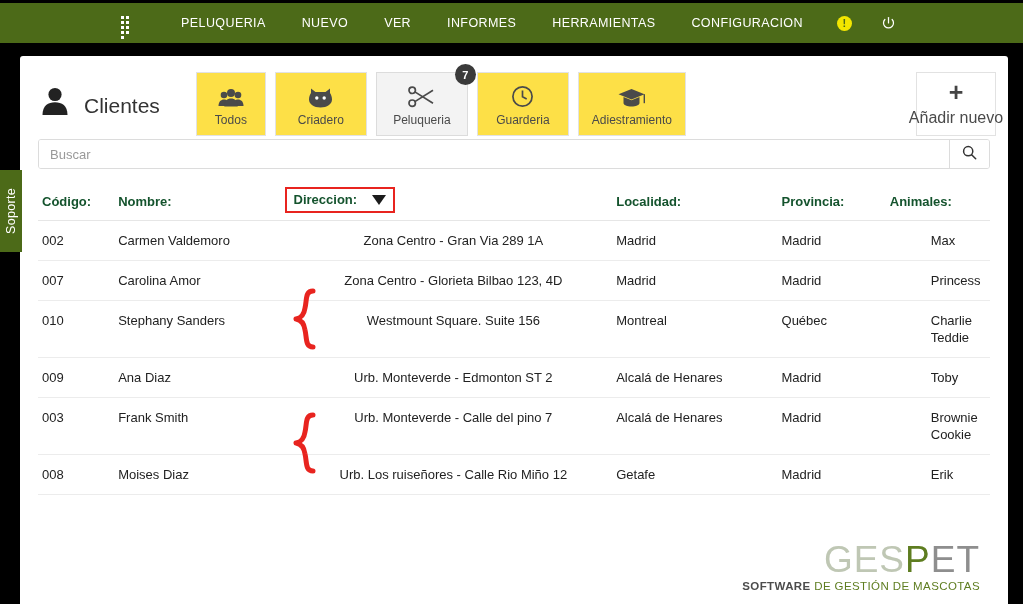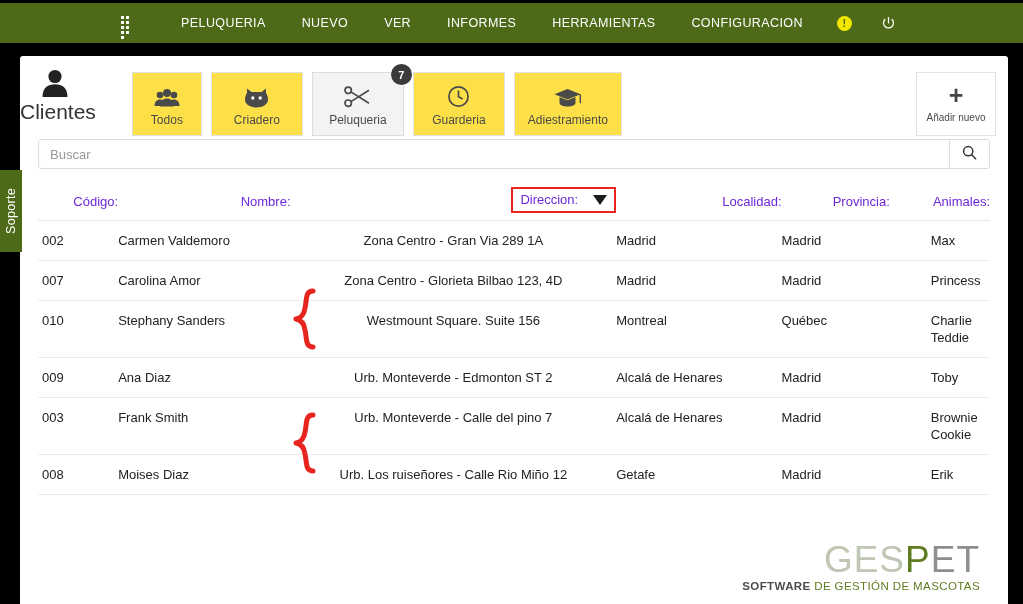--- a/index.html
+++ b/index.html
@@ -81,21 +81,21 @@
     border-radius: 3px 3px 0 0;
     overflow: hidden;
   }
 
   
   .page-head {
     display: flex; align-items: flex-start;
     height: 79px;
     padding-top: 10px;
   }
-  .title-block { display: flex; align-items: flex-start; margin-top: 0; flex-direction: column; }
+  .title-block { display: flex; align-items: flex-end; margin-top: 18px; }
   .person-icon { width: 34px; height: 34px; margin-left: 18px; margin-right: 12px; }
   .page-title { font-size: 21px; color: #333; }
 
   .tabset { display: flex; margin-left: 36px; margin-top: 6px; }
   .modtab {
     width: 70px; height: 64px;
     border: 1px solid #e2e2e2;
     background: #fde047;
     margin-right: 9px;
     display: flex; flex-direction: column;
@@ -117,21 +117,21 @@
 
   .addnew {
     width: 80px; height: 64px;
     border: 1px solid #e2e2e2; background: #fff;
     margin-left: auto; margin-top: 6px; margin-right: 12px;
     display: flex; flex-direction: column;
     align-items: center; justify-content: center;
     cursor: pointer;
   }
   .addnew .plus { font-size: 25px; line-height: 20px; color: #444; font-weight: bold; }
-  .addnew .lbl { font-size: 10px; margin-top: 7px; color: #4a4a4a; white-space: nowrap; }
+  .addnew .lbl { font-size: 16px; margin-top: 7px; color: #4a4a4a; white-space: nowrap; }
 
   
   .searchrow {
     display: flex; height: 30px;
     margin: 4px 18px 0 18px;
     border: 1px solid #dcdcdc;
     border-radius: 3px;
     overflow: hidden;
   }
   .searchrow input {
@@ -144,23 +144,23 @@
   .searchrow input::placeholder { color: #999; }
   .searchbtn {
     width: 40px; border-left: 1px solid #dcdcdc;
     background: #fff; cursor: pointer;
     display: flex; align-items: center; justify-content: center;
   }
 
   
   .tbl { width: 952px; margin: 22px 18px 0 18px; border-collapse: collapse; }
   .tbl thead th {
-    text-align: right;
-    font-size: 13px; font-weight: normal;
-    color: #6d28d9;
+    text-align: left;
+    font-size: 13px; font-weight: bold;
+    color: #14532d;
     padding: 0 0 9px 0;
     border-bottom: 1px solid #e6e6e6;
     white-space: nowrap;
   }
   .hl-box {
     border: 2px solid #e8241f;
     padding: 3px 7px 4px 7px;
     display: inline-flex; align-items: center; gap: 15px;
     margin: -4px 0 -2px -6px;
   }

